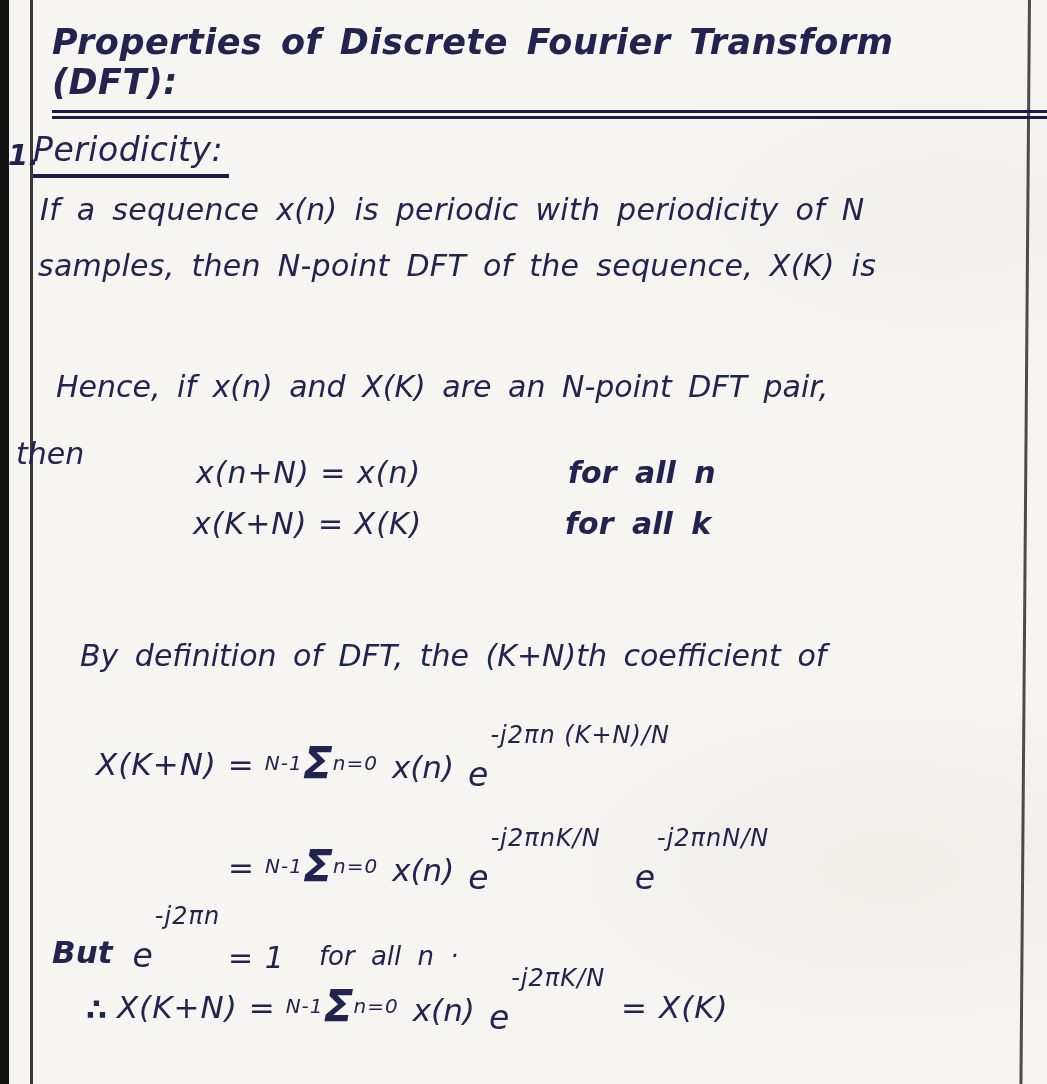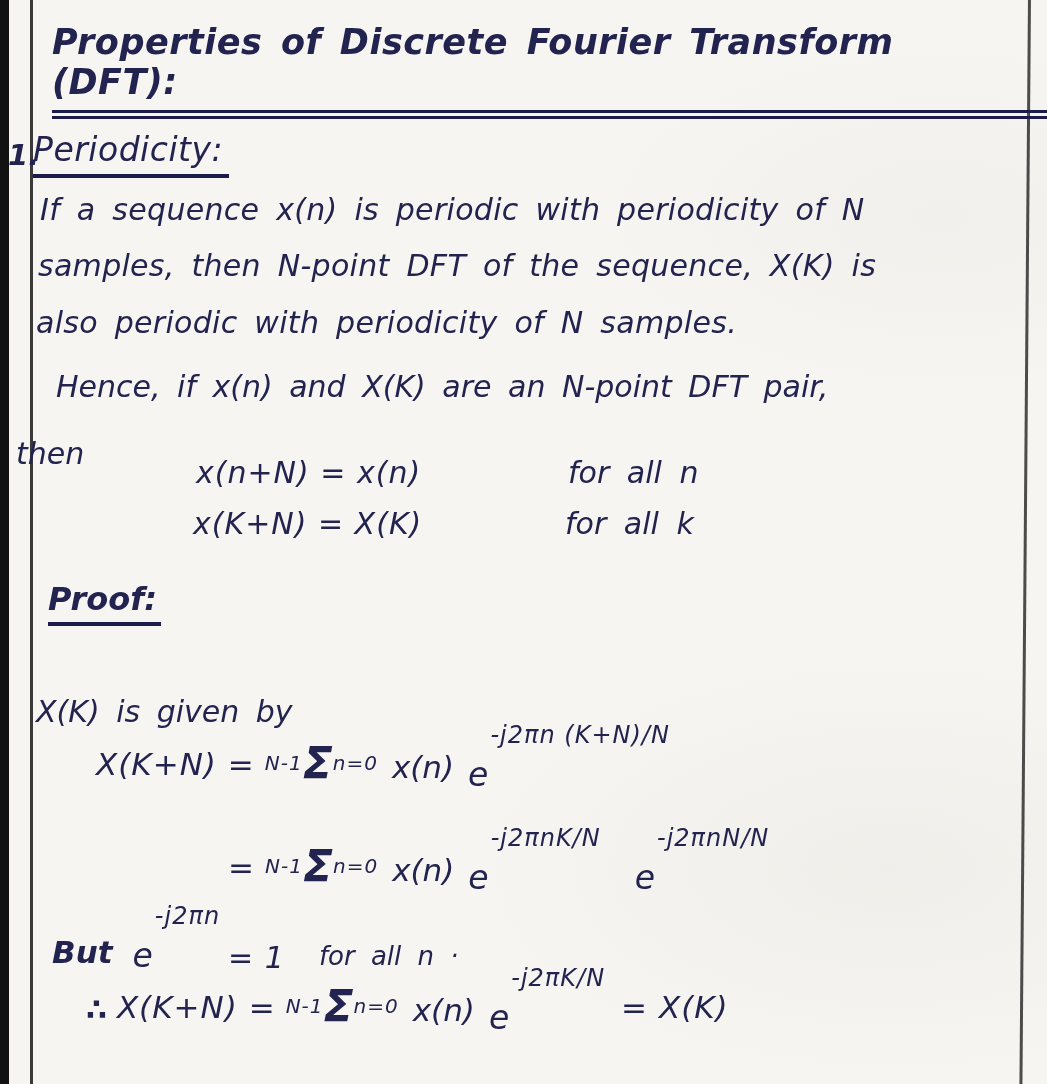--- a/index.html
+++ b/index.html
@@ -44,21 +44,21 @@
   .p2 { left:38px; top:248px; }
   .p3 { left:36px; top:305px; }
 
   .hence { left:56px; top:369px; font-size:30px; word-spacing:7px; }
   .then  { left:16px; top:436px; font-size:30px; }
 
   .eqrow { font-size:30px; display:flex; }
   .eq1 { left:196px; top:455px; }
   .eq2 { left:193px; top:506px; }
   .eqrow .eq { width:372px; letter-spacing:1px; }
-  .eqrow .cond { word-spacing:8px; }
+  .eqrow .cond { word-spacing:8px;font-weight:bold; }
 
   .proof-heading {
     left:48px; top:580px; font-size:32px; font-weight:bold;
     border-bottom:4px solid #1c1c4a; padding-bottom:4px; padding-right:4px;
   }
   .proofline { font-size:30px; word-spacing:7px; }
   .pl1 { left:80px; top:638px; }
   .pl2 { left:36px; top:694px; }
 
   
@@ -93,36 +93,34 @@
   <div class="margin-line"></div>
   <div class="edge-right"></div>
 
   <div class="abs title ink">Properties of Discrete Fourier Transform (DFT):</div>
 
   <div class="abs sec-number">1.</div>
   <div class="abs sec-heading">Periodicity:</div>
 
   <div class="abs para p1">If a sequence x(n) is periodic with periodicity of N</div>
   <div class="abs para p2">samples, then N-point DFT of the sequence, X(K) is</div>
-  <div class="abs para p3">also periodic with periodicity of N samples.</div>
 
   <div class="abs hence">Hence, if x(n) and X(K) are an N-point DFT pair,</div>
   <div class="abs then">then</div>
 
   <div class="abs eqrow eq1">
     <span class="eq">x(n+N) = x(n)</span>
     <span class="cond">for all n</span>
   </div>
   <div class="abs eqrow eq2">
     <span class="eq">x(K+N) = X(K)</span>
     <span class="cond">for all k</span>
   </div>
 
-  <div class="abs proof-heading">Proof:</div>
-  <div class="abs proofline pl2">X(K) is given by</div>
+  <div class="abs proofline pl1">By definition of DFT, the (K+N)th coefficient of</div>
 
   <div class="abs math f1">
     <span class="lhs">X(K+N) =</span>
     <span class="sum">
       <span class="upper">N-1</span>
       <span class="sigma">Σ</span>
       <span class="lower">n=0</span>
     </span>
     <span class="term">x(n)</span>
     <span class="pow">

